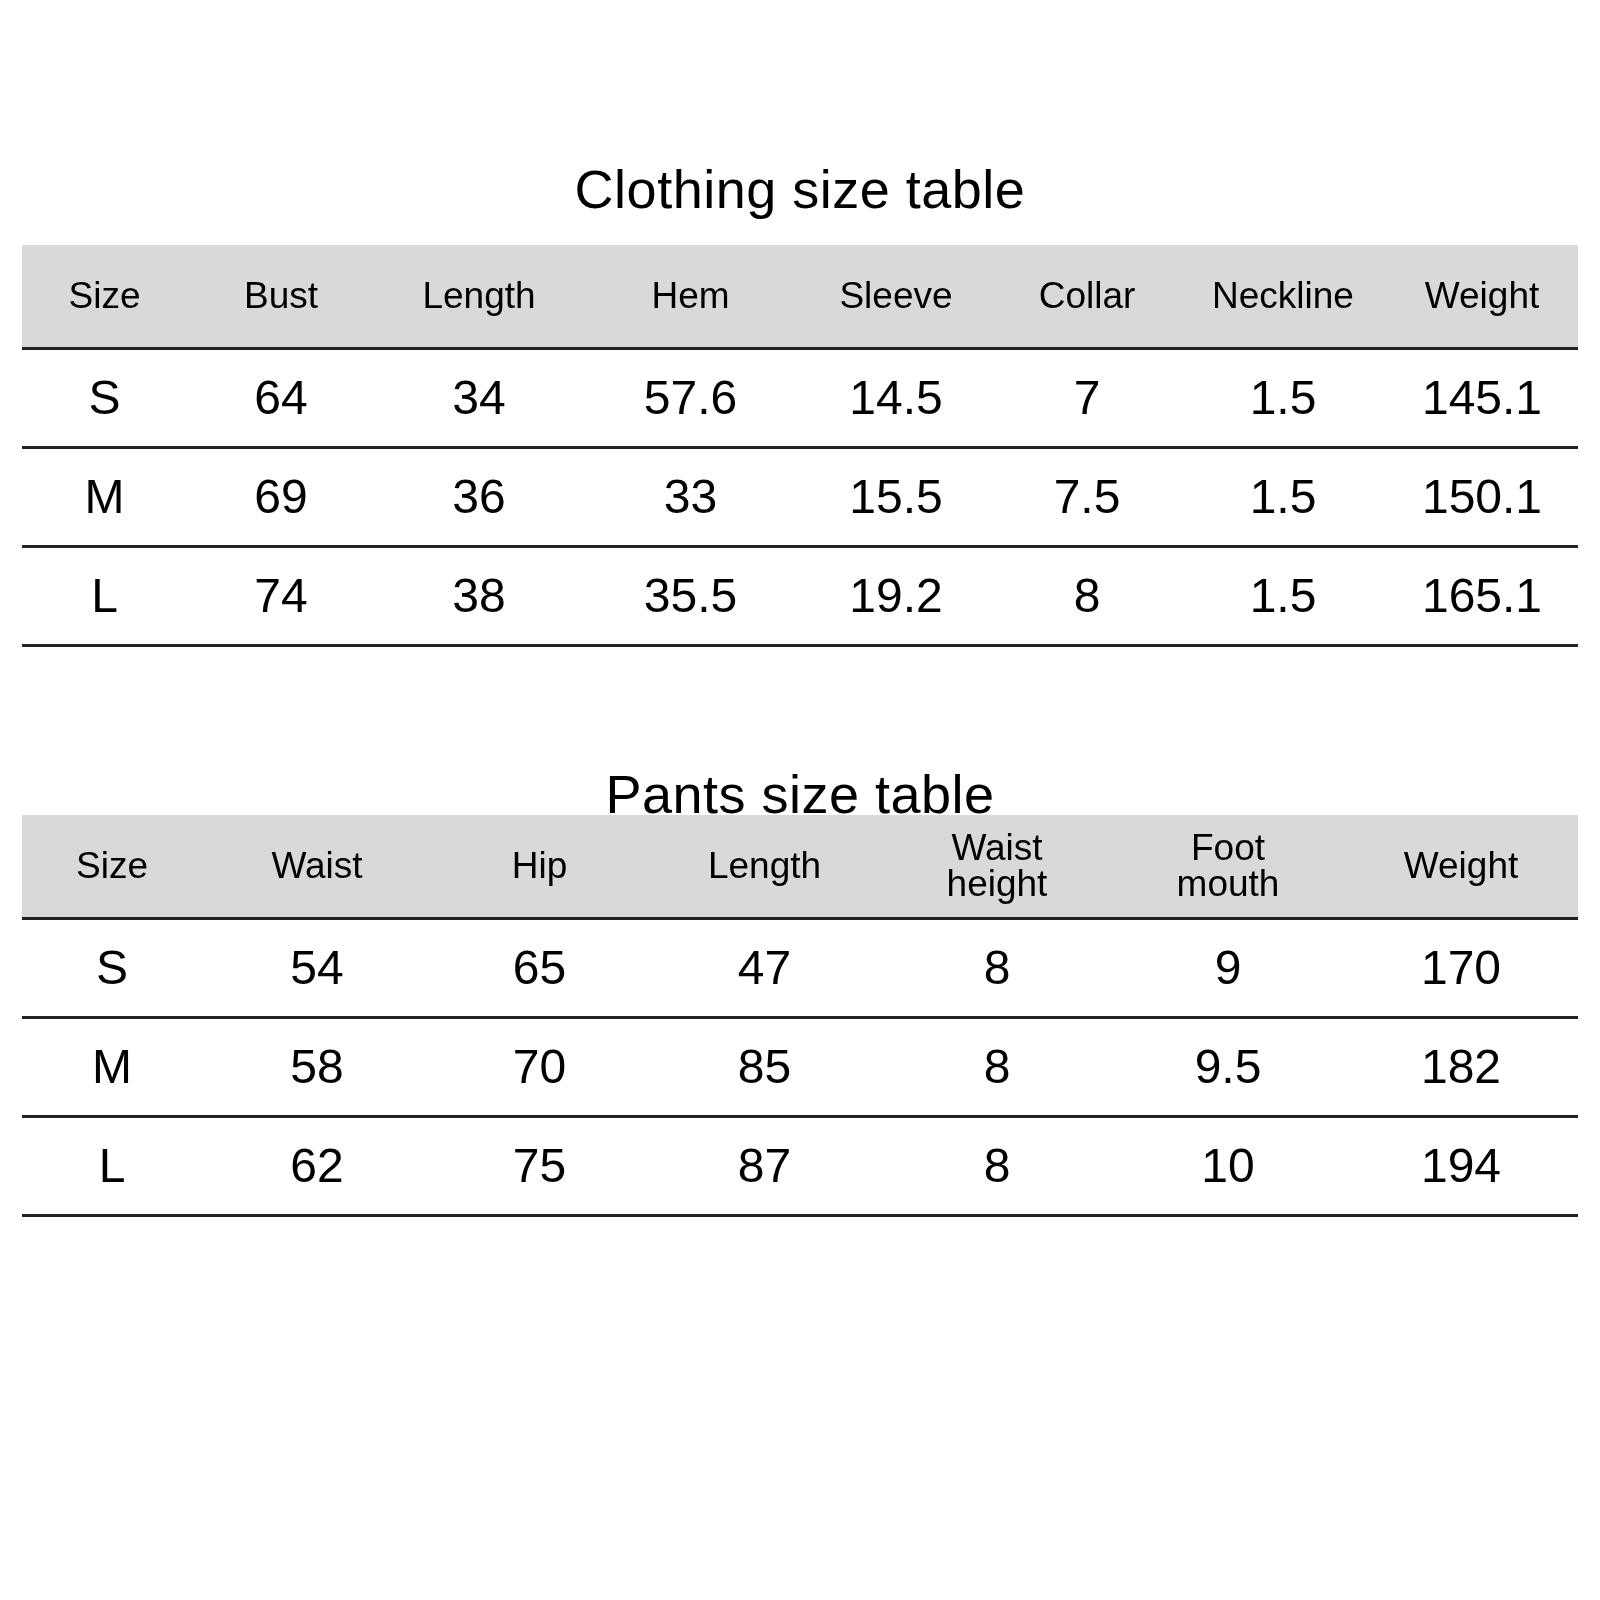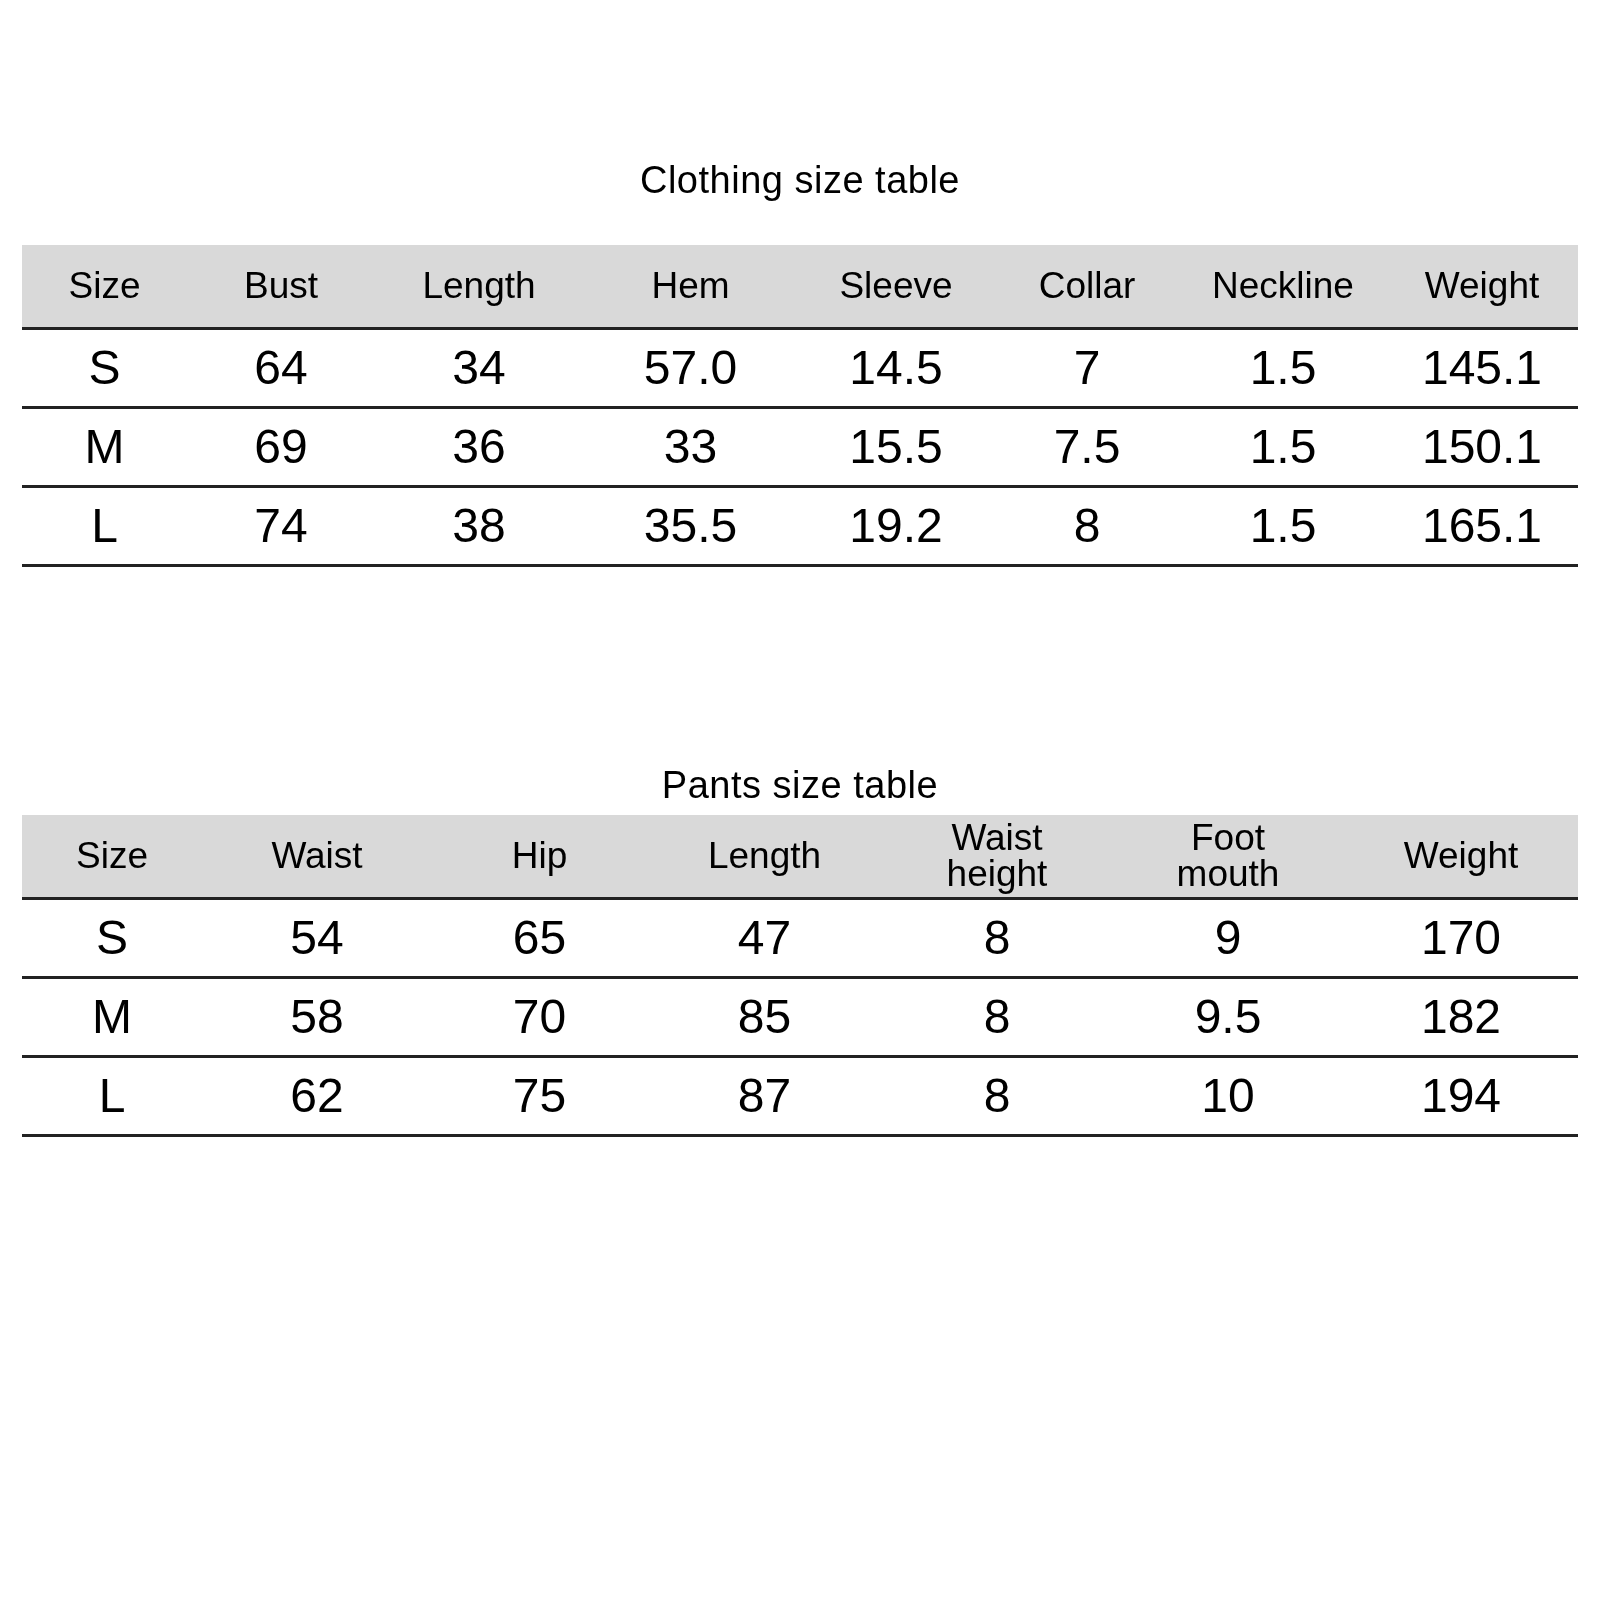--- a/index.html
+++ b/index.html
@@ -16,21 +16,21 @@
   }
   .page {
     position: relative;
     width: 1600px;
     height: 1600px;
     box-sizing: border-box;
   }
 
   .section-title {
     text-align: center;
-    font-size: 38px;
+    font-size: 54px;
     font-weight: 400;
     letter-spacing: 0.5px;
     line-height: 1.1;
     margin-top: 40px;
   }
 
   #clothing-title {
     position: absolute;
     left: 0;
     top: 120px;
@@ -47,21 +47,21 @@
   table.size-table {
     border-collapse: collapse;
     table-layout: fixed;
   }
 
   table.size-table th,
   table.size-table td {
     text-align: center;
     vertical-align: middle;
     font-weight: 400;
-    padding: 0;
+    padding: 10px;
   }
 
   table.size-table thead th {
     background: #d9d9d9;
     font-size: 37px;
     height: 82px;
     line-height: 1.05;
   }
 
   table.size-table tbody td {
@@ -140,21 +140,21 @@
           <th>Collar</th>
           <th>Neckline</th>
           <th>Weight</th>
         </tr>
       </thead>
       <tbody>
         <tr>
           <td>S</td>
           <td>64</td>
           <td>34</td>
-          <td>57.0</td>
+          <td>57.6</td>
           <td>14.5</td>
           <td>7</td>
           <td>1.5</td>
           <td>145.1</td>
         </tr>
         <tr>
           <td>M</td>
           <td>69</td>
           <td>36</td>
           <td>33</td>

